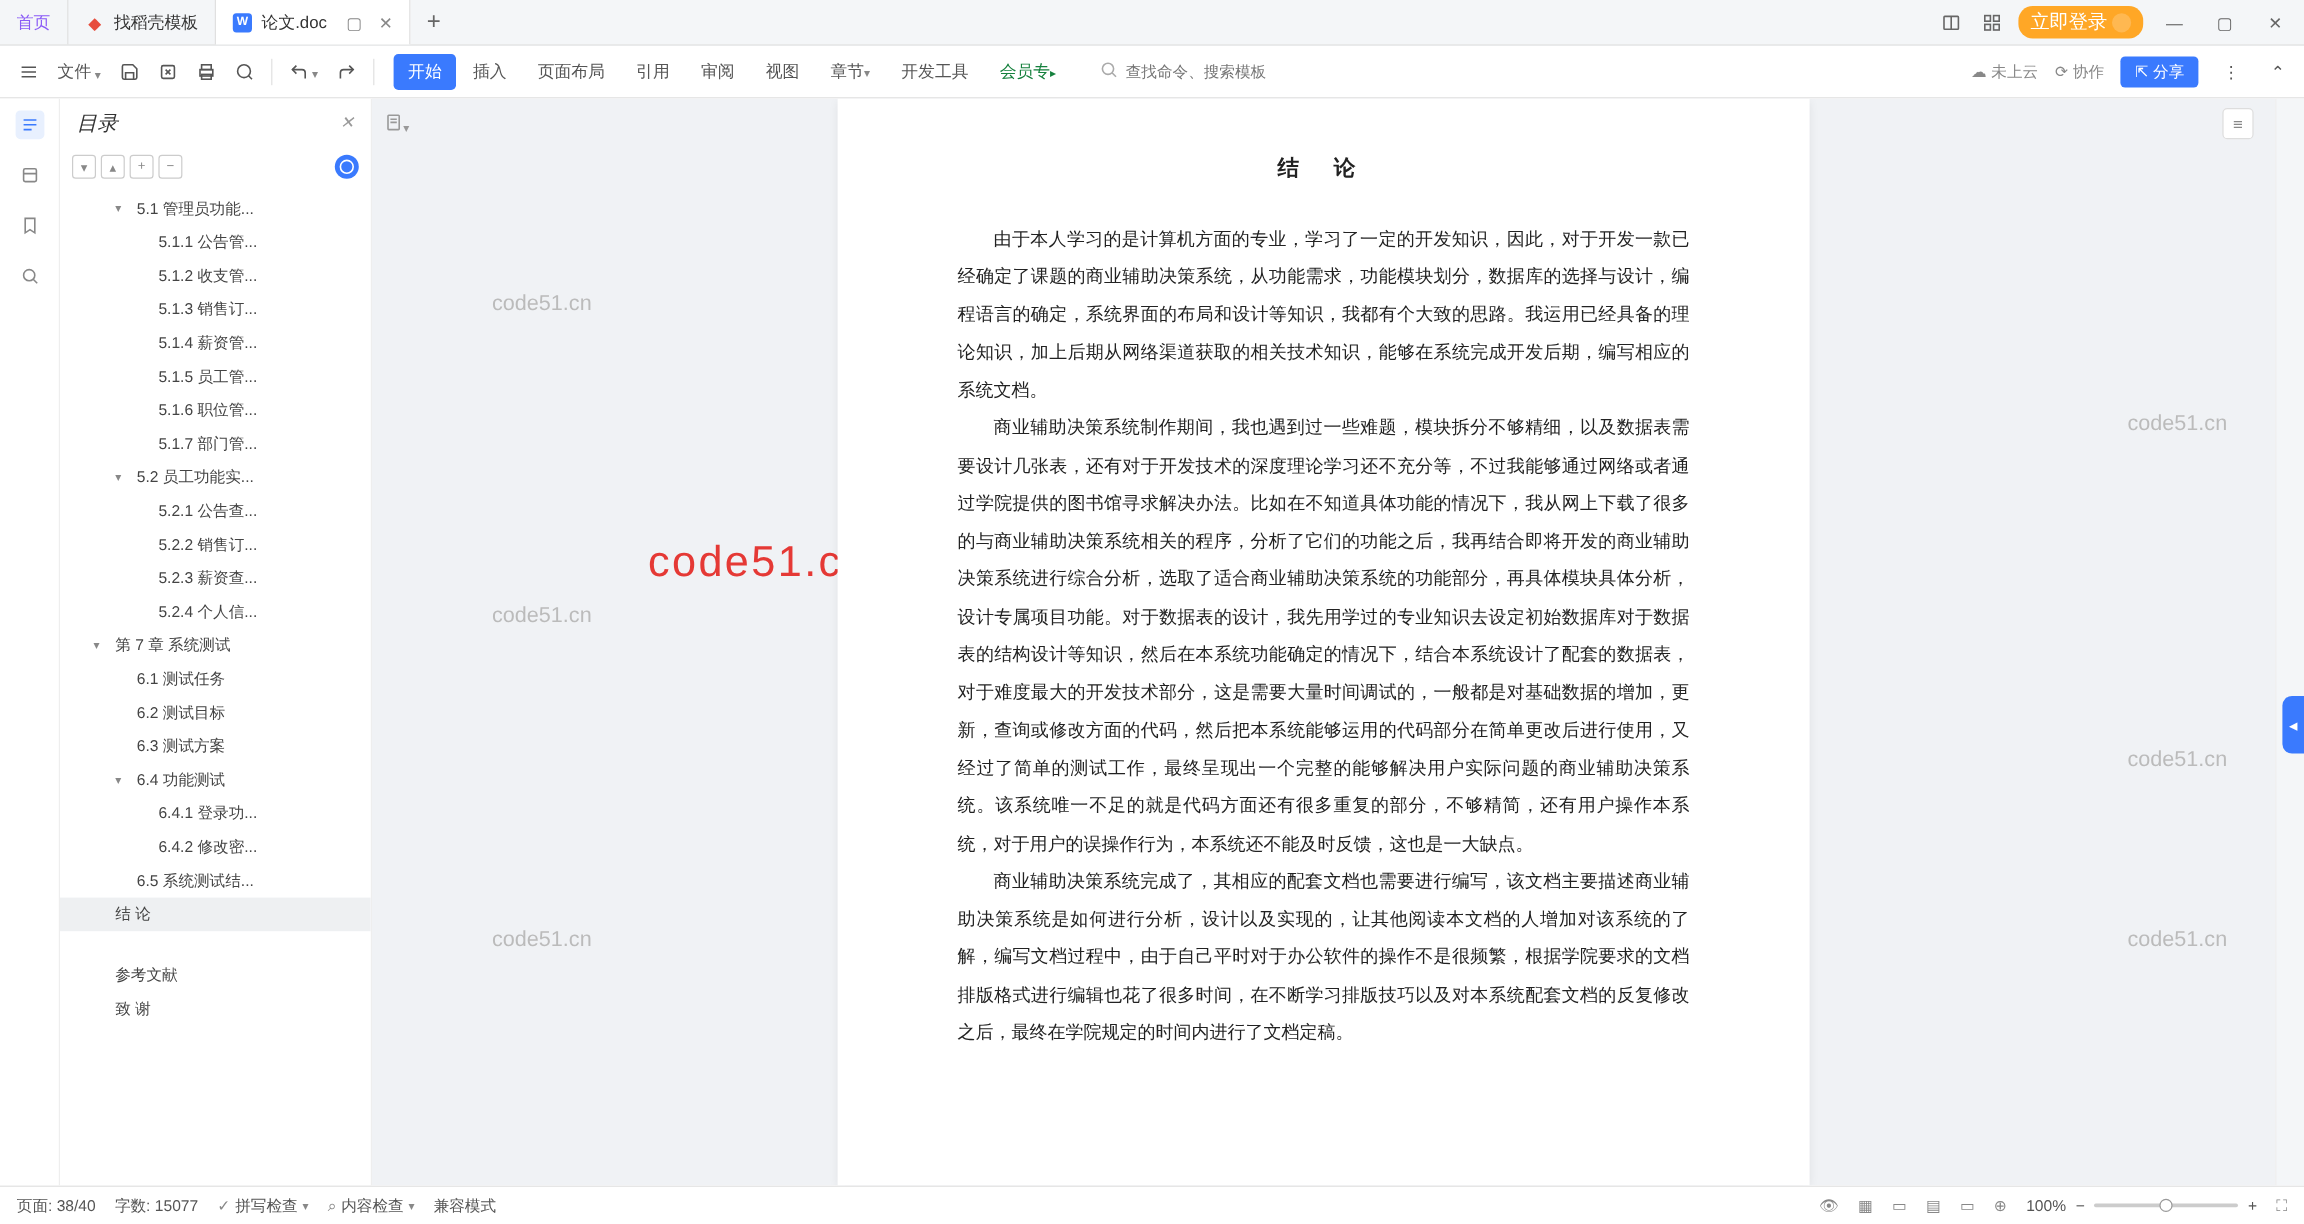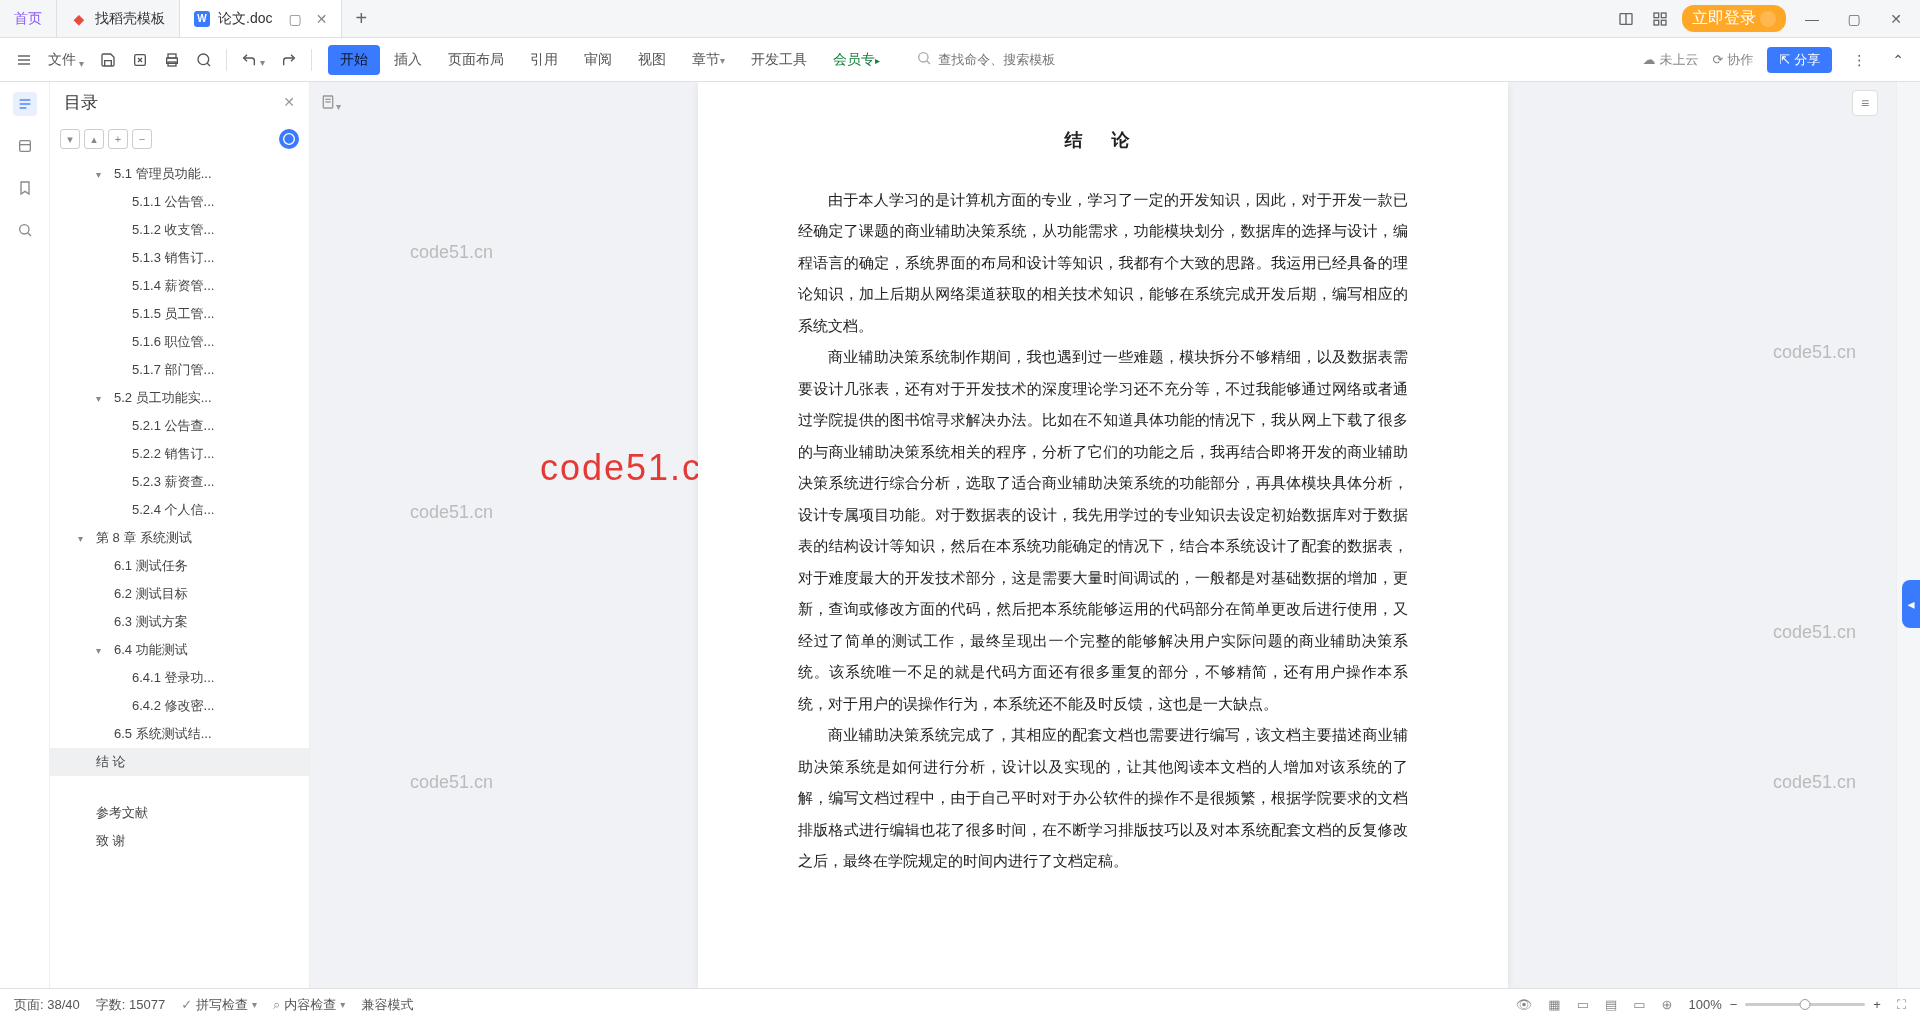--- a/index.html
+++ b/index.html
@@ -22,40 +22,40 @@
 .login-btn { background: #ffa726; color: #fff; padding: 3px 10px; border-radius: 12px; font-size: 16px; display: flex; align-items: center; gap: 4px; }
 .avatar-circle { width: 16px; height: 16px; border-radius: 50%; background: #fff3; }
 .win-btn { width: 32px; height: 32px; display: flex; align-items: center; justify-content: center; color: #666; }
 
 
 .ribbon { height: 44px; display: flex; align-items: center; border-bottom: 1px solid #e0e0e0; padding: 0 10px; gap: 4px; }
 .rb-btn { padding: 4px 6px; display: flex; align-items: flex-end; gap: 3px; color: #555; border-radius: 4px; }
 .rb-sep { width: 1px; height: 22px; background: #e0e0e0; margin: 0 4px; }
 .rb-tabs { display: flex; gap: 2px; margin-left: 8px; }
 .rb-tab { padding: 6px 12px; color: #555; cursor: pointer; border-radius: 4px; }
-.rb-tab.active { background: #3a7afe; color: #0f172a; }
+.rb-tab.active { background: #3a7afe; color: #ffffff; }
 .rb-tab.vip { color: #15803d; }
 .rb-search { flex: 0 0 200px; display: flex; align-items: center; gap: 6px; color: #aaa; margin-left: 20px; }
 .rb-search input { border: none; outline: none; font-size: 13px; color: #888; width: 160px; }
 .rb-spacer { flex: 1; }
 .rb-right { display: flex; align-items: center; gap: 14px; }
 .rb-cloud { color: #888; font-size: 13px; display: flex; align-items: center; gap: 4px; }
 .rb-share { background: #3a7afe; color: #fff; padding: 4px 12px; border-radius: 4px; font-size: 13px; display: flex; align-items: center; gap: 4px; }
 
 
 .main { flex: 1; display: flex; overflow: hidden; }
 
 
 .left-rail { width: 50px; background: #fff; border-right: 1px solid #eee; display: flex; flex-direction: column; align-items: center; padding-top: 10px; gap: 18px; }
 .rail-icon { width: 24px; height: 24px; display: flex; align-items: center; justify-content: center; color: #888; border-radius: 4px; }
 .rail-icon.active { background: #e8f0fe; color: #3a7afe; }
 
 
 .outline { width: 260px; border-right: 1px solid #eee; display: flex; flex-direction: column; background: #fff; }
-.outline-header { height: 40px; display: flex; align-items: center; justify-content: space-between; padding: 0 14px; }
+.outline-header { height: 40px; display: flex; align-items: center; justify-content: space-between; padding: 0 14px; font-style: italic; }
 .outline-title { font-size: 17px; font-weight: 500; }
 .outline-close { color: #999; cursor: pointer; }
 .outline-tools { height: 34px; display: flex; align-items: center; padding: 0 10px; gap: 6px; justify-content: space-between; }
 .ot-left { display: flex; gap: 4px; }
 .ot-box { width: 20px; height: 20px; border: 1px solid #ccc; border-radius: 3px; display: flex; align-items: center; justify-content: center; font-size: 11px; color: #888; }
 .ot-circle { width: 20px; height: 20px; border-radius: 50%; background: #3a7afe; display: flex; align-items: center; justify-content: center; }
 .outline-tree { flex: 1; overflow-y: auto; padding: 4px 0 20px 0; }
 .tree-item { padding: 5px 10px 5px 10px; display: flex; align-items: center; gap: 4px; cursor: pointer; font-size: 13px; color: #444; white-space: nowrap; overflow: hidden; text-overflow: ellipsis; }
 .tree-item.selected { background: #eef0f2; }
 .tree-chev { width: 14px; color: #888; font-size: 10px; flex-shrink: 0; }
@@ -314,21 +314,21 @@
         <div class="tree-item" style="padding-left: 64px;">
           <span class="tree-chev"></span>
           <span class="tree-label">5.2.3 薪资查...</span>
         </div>
         <div class="tree-item" style="padding-left: 64px;">
           <span class="tree-chev"></span>
           <span class="tree-label">5.2.4 个人信...</span>
         </div>
         <div class="tree-item" style="padding-left: 28px;">
           <span class="tree-chev">▾</span>
-          <span class="tree-label">第 8 章  系统测试</span>
+          <span class="tree-label">第 7 章  系统测试</span>
         </div>
         <div class="tree-item" style="padding-left: 46px;">
           <span class="tree-chev"></span>
           <span class="tree-label">6.1 测试任务</span>
         </div>
         <div class="tree-item" style="padding-left: 46px;">
           <span class="tree-chev"></span>
           <span class="tree-label">6.2 测试目标</span>
         </div>
         <div class="tree-item" style="padding-left: 46px;">

